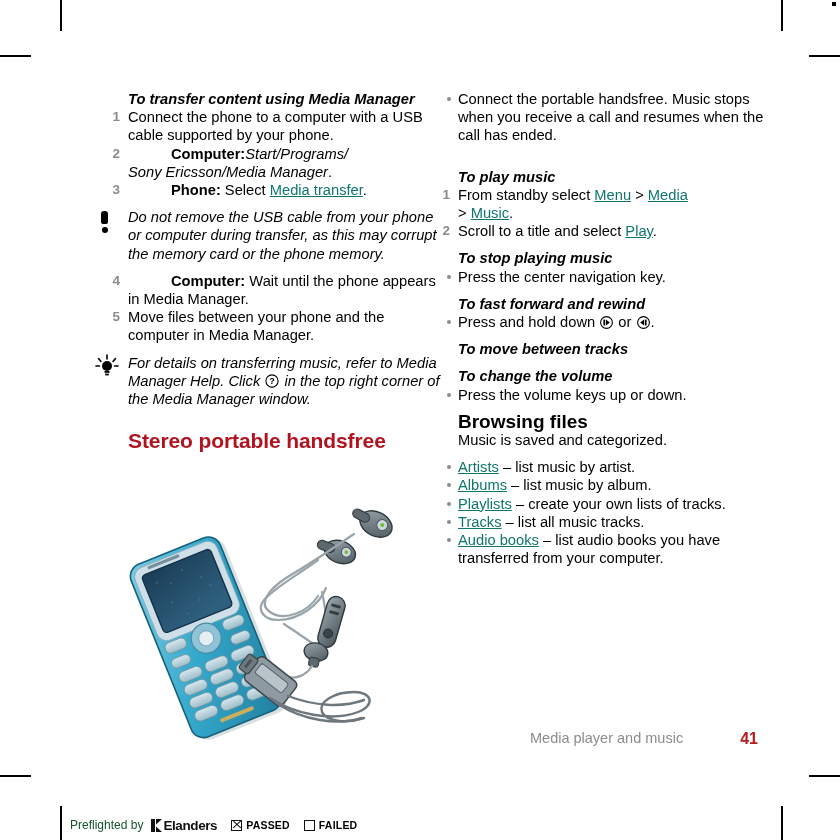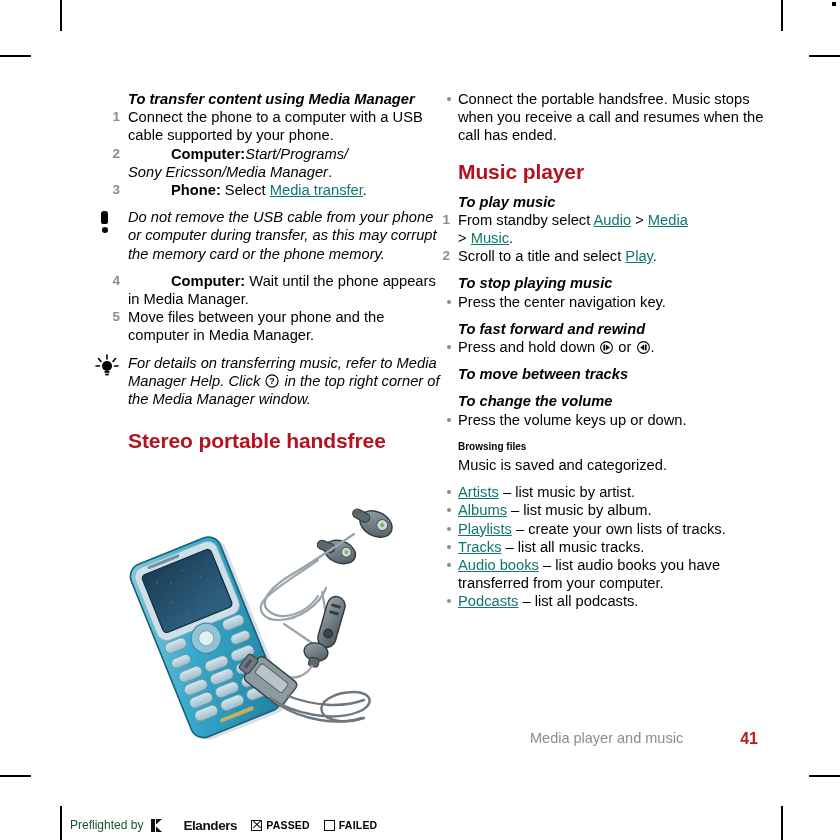--- a/index.html
+++ b/index.html
@@ -42,21 +42,21 @@
   .col-right { left: 458px; top: 90px; }
 
   h3.sub {
     font-size: 14.7px;
     font-weight: bold;
     font-style: italic;
     margin: 0;
     line-height: 18.2px;
   }
   h3.plain {
-    font-size: 10px;
+    font-size: 19px;
     font-weight: bold;
     font-style: normal;
     margin: 0;
     line-height: 18.2px;
   }
   h2.section {
     font-size: 21px;
     font-weight: bold;
     color: #b3121f;
     margin: 0;
@@ -211,21 +211,21 @@
     gap: 5px;
     font-size: 11.5px;
   }
   .preflight .pf-text {
     font-size: 12px;
     color: #14532d;
   }
   .pf-logo {
     display: inline-flex;
     align-items: center;
-    gap: 21px;
+    gap: 1px;
     margin-left: 3px;
   }
   .pf-mark {
     width: 11px; height: 13px;
     position: relative;
   }
   .pf-brand {
     font-size: 13.5px;
     font-weight: bold;
     letter-spacing: -0.4px;
@@ -469,28 +469,27 @@
 </div>
 
 <div class="col col-right">
 
   <ul class="bullets">
     <li>Connect the portable handsfree. Music stops when you receive a call and resumes when the call has ended.</li>
   </ul>
 
   <div class="gap-md"></div>
 
-  <h2 class="section">Music player</h2>
 
   <div class="gap-sm"></div>
 
   <h3 class="sub">To play music</h3>
   <ol class="steps">
     <li>
-      <span class="num">1</span><span>From standby select </span><span class="red">Audio</span><span> &gt; </span><span class="red">Media</span><br><span>&gt; </span><span class="red">Music</span><span>.</span>
+      <span class="num">1</span><span>From standby select </span><span class="red">Menu</span><span> &gt; </span><span class="red">Media</span><br><span>&gt; </span><span class="red">Music</span><span>.</span>
     </li>
     <li>
       <span class="num">2</span><span>Scroll to a title and select </span><span class="red">Play</span><span>.</span>
     </li>
   </ol>
 
   <div class="gap-sm"></div>
 
   <h3 class="sub">To stop playing music</h3>
   <ul class="bullets">
@@ -534,21 +533,20 @@
   <div>Music is saved and categorized.</div>
 
   <div class="gap-sm"></div>
 
   <ul class="bullets">
     <li><span class="red">Artists</span><span> – list music by artist.</span></li>
     <li><span class="red">Albums</span><span> – list music by album.</span></li>
     <li><span class="red">Playlists</span><span> – create your own lists of tracks.</span></li>
     <li><span class="red">Tracks</span><span> – list all music tracks.</span></li>
     <li><span class="red">Audio books</span><span> – list audio books you have transferred from your computer.</span></li>
-    <li><span class="red">Podcasts</span><span> – list all podcasts.</span></li>
   </ul>
 </div>
 
 <div class="footer">
   <span class="ftext">Media player and music</span>
   <span class="fnum">41</span>
 </div>
 
 <div class="preflight">
   <span class="pf-text">Preflighted by</span>

